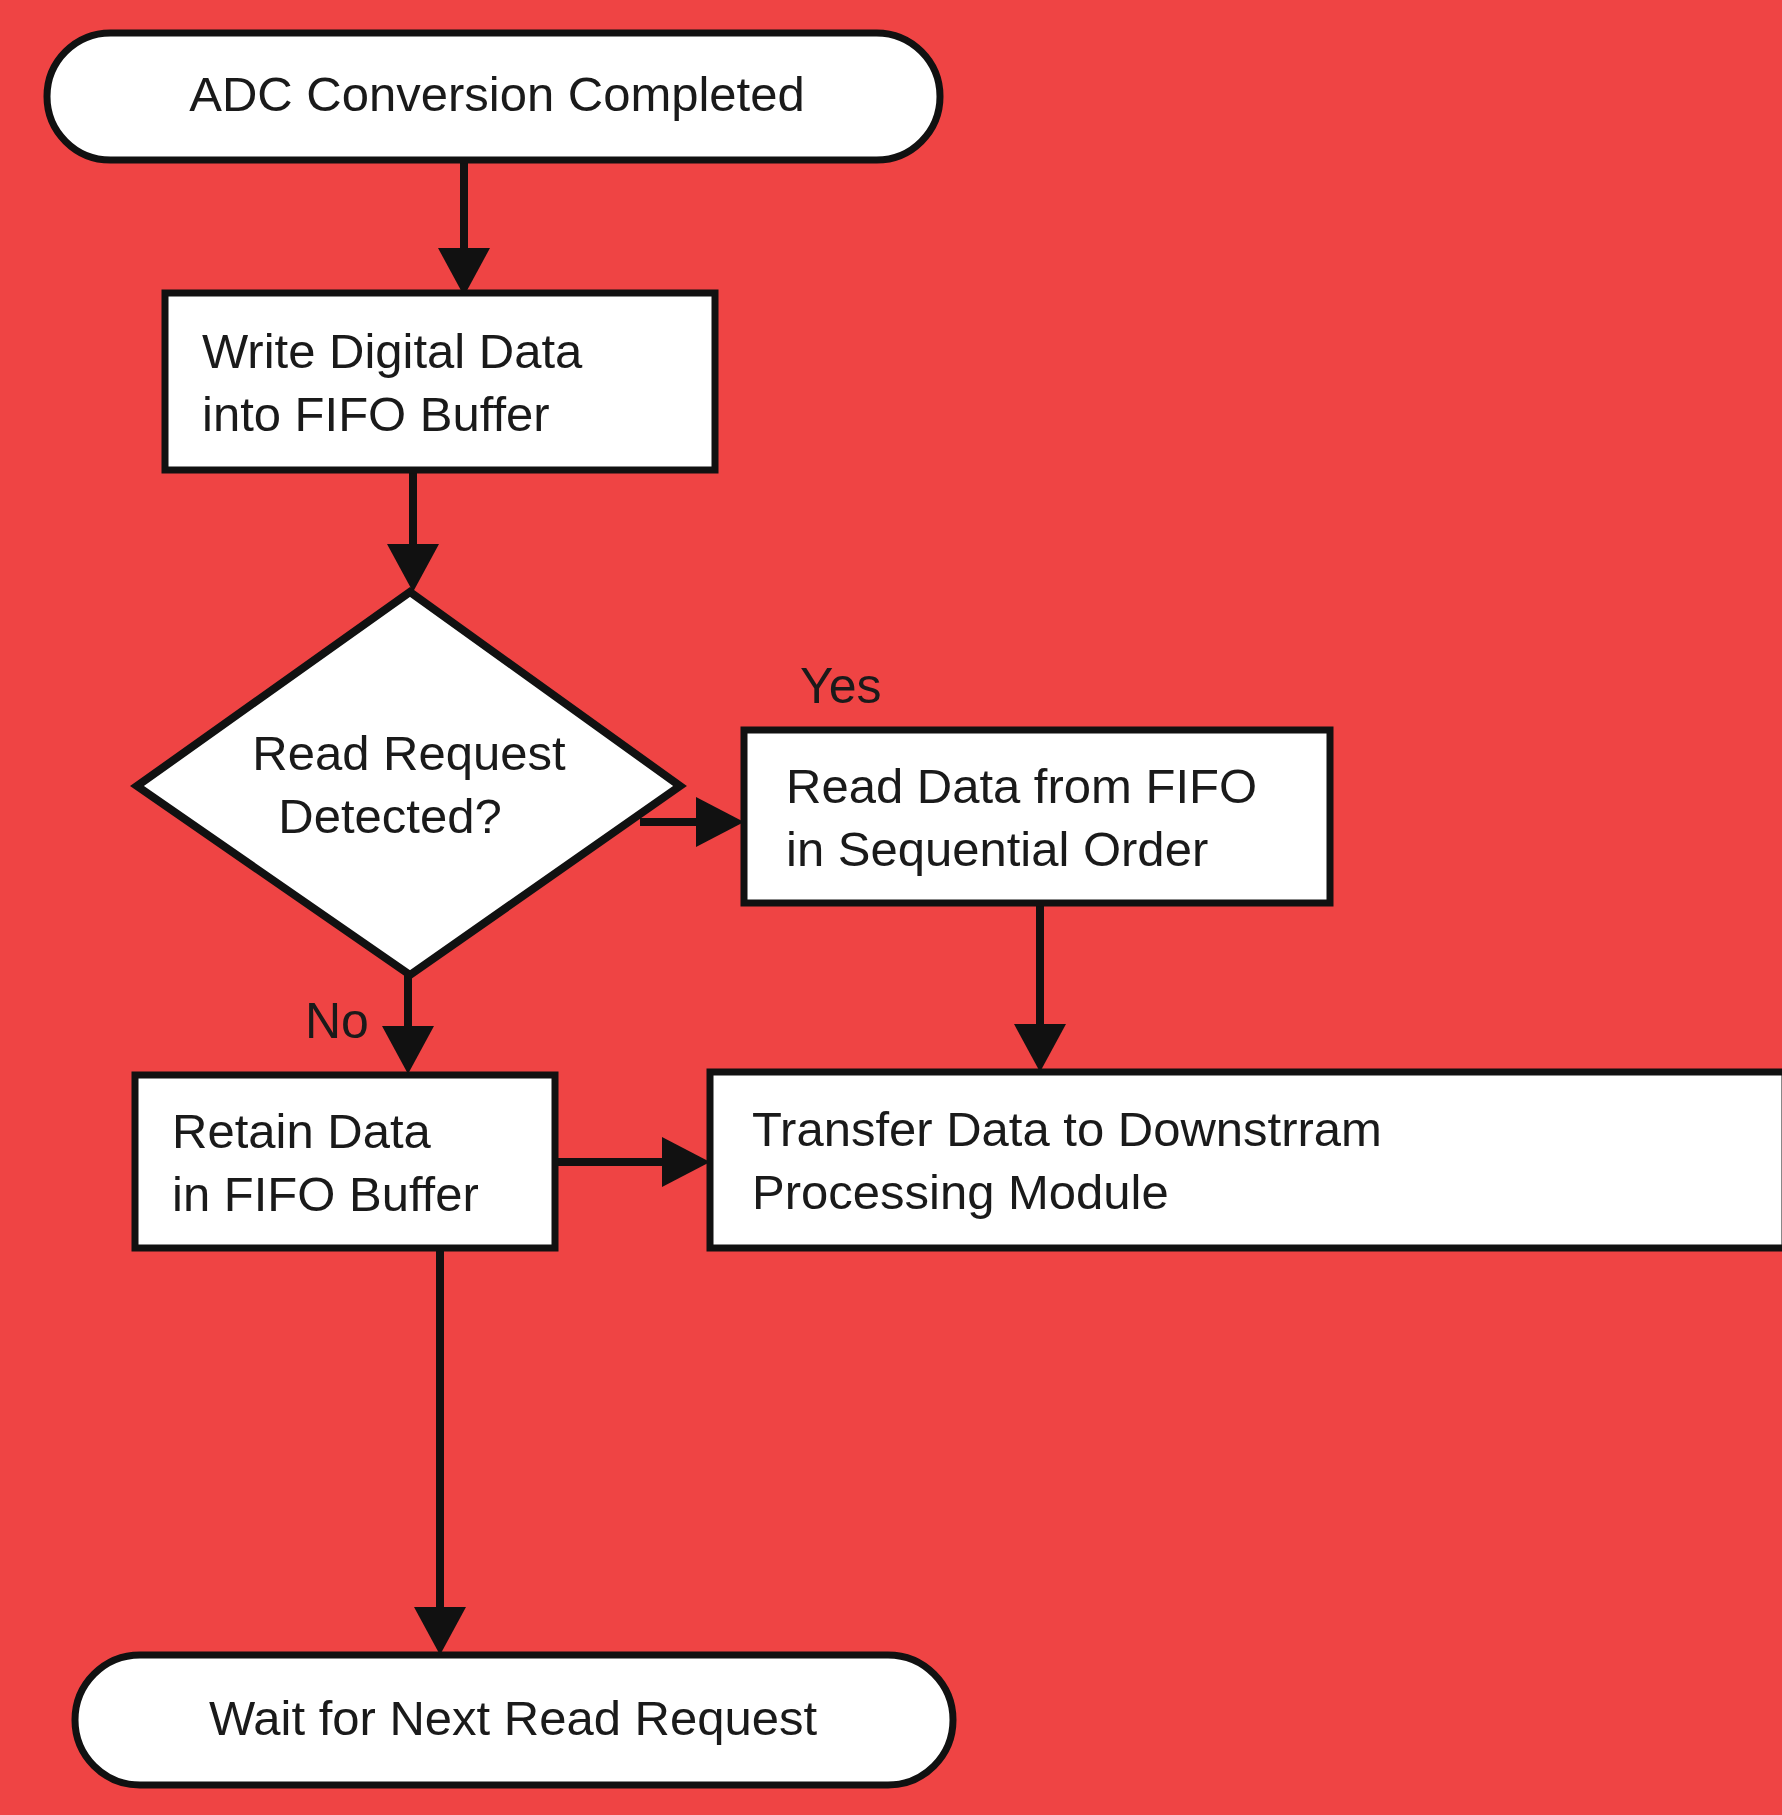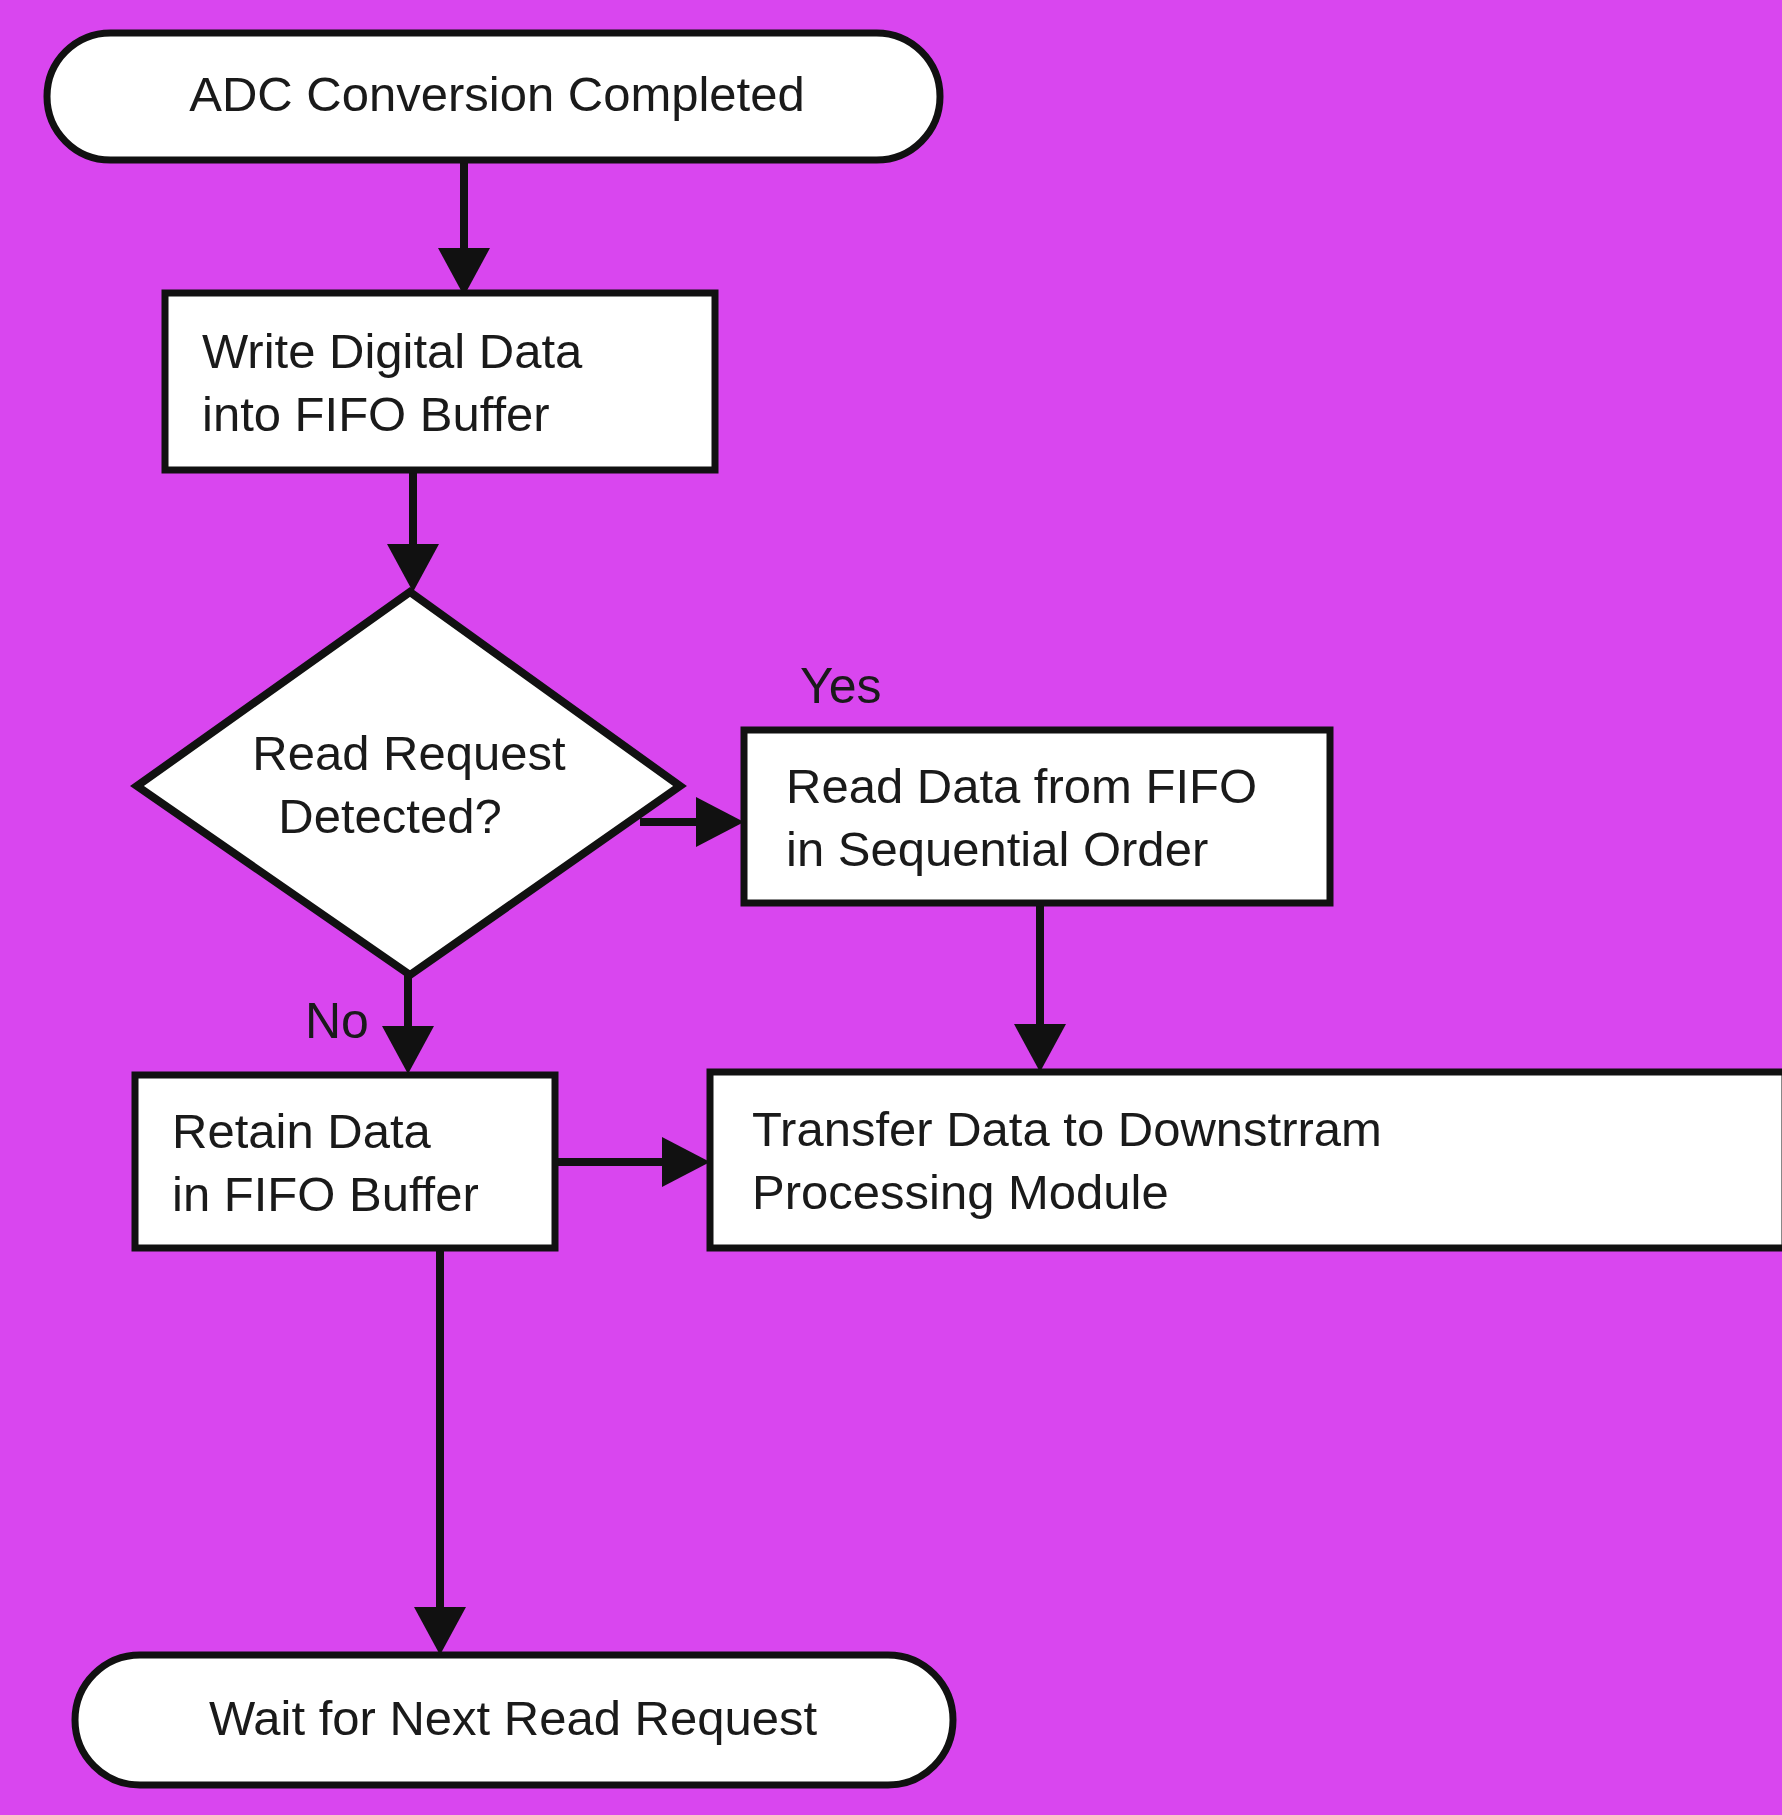--- a/index.html
+++ b/index.html
@@ -5,21 +5,21 @@
 <style>
   html, body {
     margin: 0;
     padding: 0;
     background: #ffffff;
   }
   #canvas {
     position: relative;
     width: 1782px;
     height: 1815px;
-    background: #d946ef;
+    background: #ef4444;
     overflow: hidden;
     font-family: "Liberation Sans", "DejaVu Sans", sans-serif;
   }
   #flow-svg {
     position: absolute;
     inset: 0;
     width: 1782px;
     height: 1815px;
     display: block;
   }

